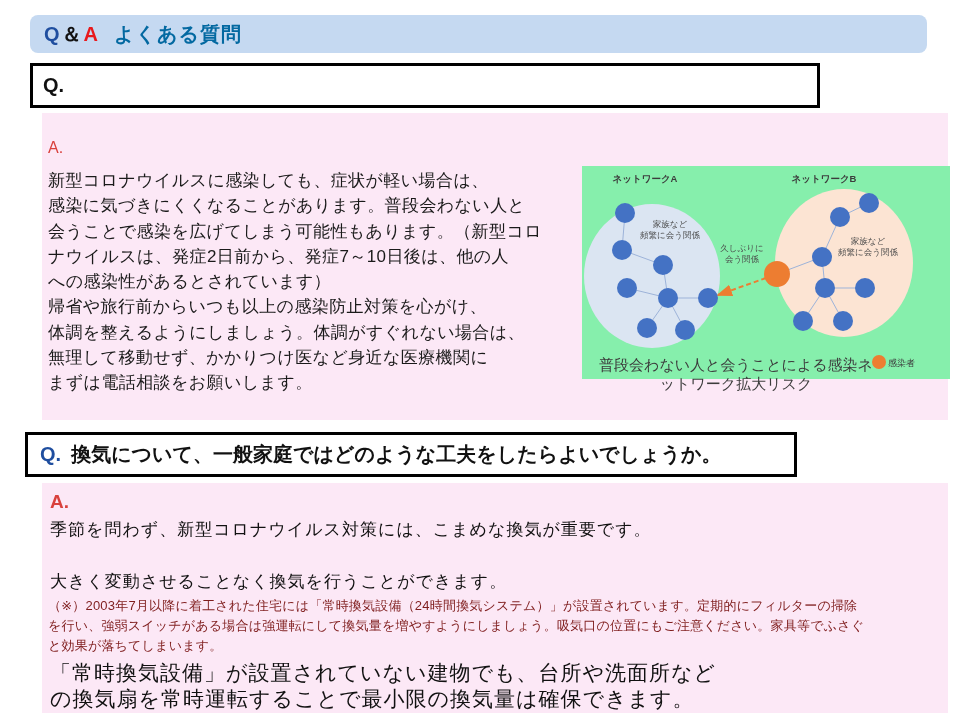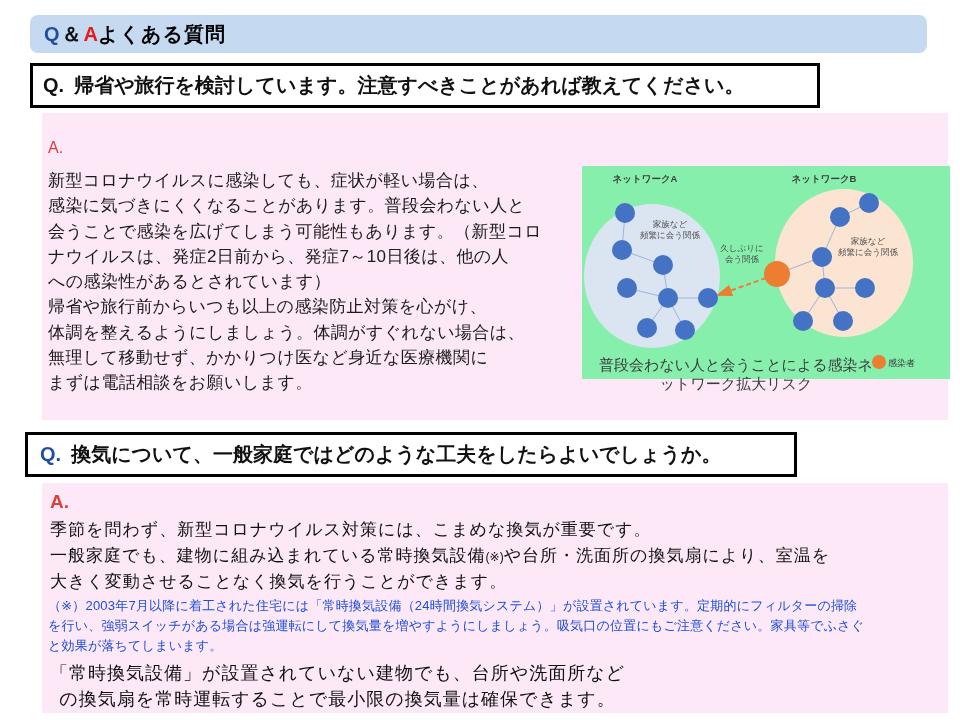--- a/index.html
+++ b/index.html
@@ -11,21 +11,21 @@
 
   
   #header-bar{
     left:30px;top:15px;width:897px;height:38px;background:#c5d9f1;border-radius:8px;
     display:flex;align-items:center;padding-left:14px;box-sizing:border-box;
     font-weight:bold;font-size:20px;
   }
   #header-bar .q-letter{color:#1f4e9f;}
   #header-bar .amp{color:#111;margin:0 2px;}
   #header-bar .a-letter{color:#e8191c;}
-  #header-bar .h-title{color:#000000;letter-spacing:1px;}
+  #header-bar .h-title{color:#0369a1;margin-left:16px;letter-spacing:1px;}
 
   
   .q-box{
     background:#ffffff;border:3px solid #000;box-sizing:border-box;
     display:flex;align-items:center;font-weight:bold;font-size:20px;color:#111;
   }
   #q1-box{left:30px;top:63px;width:790px;height:45px;padding-left:10px;}
   #q2-box{left:25px;top:432px;width:772px;height:45px;padding-left:12px;}
   .q-prefix{margin-right:10px;}
   #q2-box .q-prefix{color:#1f4e9f;}
@@ -59,42 +59,41 @@
   #infected-label{left:306px;top:191px;font-size:9px;color:#3c3c3c;text-align:center;}
 
   
   .a2-line{font-size:17px;letter-spacing:1px;color:#111;white-space:nowrap;}
   #a2-line1{left:8px;top:35px;}
   #a2-line2{left:8px;top:61px;}
   #a2-line2 .small-mark{font-size:12px;letter-spacing:0;}
   #a2-line3{left:8px;top:87px;}
   #a2-note{
     left:6px;top:113px;width:898px;font-size:13px;line-height:20px;
-    letter-spacing:0.2px;white-space:pre-line;color:#1d4ed8;
+    letter-spacing:0.2px;white-space:pre-line;color:#7f1d1d;
   }
   #a2-closing{
-    left:8px;top:177px;font-size:18px;line-height:26px;letter-spacing:1px;
-    white-space:pre-line;color:#111;text-align:center;
+    left:8px;top:177px;font-size:21px;line-height:26px;letter-spacing:1px;
+    white-space:pre-line;color:#111;
   }
 </style>
 </head>
 <body>
 
 <div id="slide">
 
   <div class="abs" id="header-bar">
     <span class="q-letter">Q</span>
     <span class="amp">＆</span>
     <span class="a-letter">A</span>
     <span class="h-title">よくある質問</span>
   </div>
 
   <div class="abs q-box" id="q1-box">
     <span class="q-prefix">Q.</span>
-    <span>帰省や旅行を検討しています。注意すべきことがあれば教えてください。</span>
   </div>
 
   <div class="abs a-panel" id="answer1-panel">
     <div class="abs a-label" id="answer1-label">A.</div>
     <div class="abs" id="answer1-body">新型コロナウイルスに感染しても、症状が軽い場合は、
 感染に気づきにくくなることがあります。普段会わない人と
 会うことで感染を広げてしまう可能性もあります。（新型コロ
 ナウイルスは、発症2日前から、発症7～10日後は、他の人
 への感染性があるとされています）
 帰省や旅行前からいつも以上の感染防止対策を心がけ、
@@ -173,23 +172,20 @@
   </div>
 
   <div class="abs q-box" id="q2-box">
     <span class="q-prefix">Q.</span>
     <span>換気について、一般家庭ではどのような工夫をしたらよいでしょうか。</span>
   </div>
 
   <div class="abs a-panel" id="answer2-panel">
     <div class="abs a-label" id="answer2-label">A.</div>
     <div class="abs a2-line" id="a2-line1">季節を問わず、新型コロナウイルス対策には、こまめな換気が重要です。</div>
-    <div class="abs a2-line" id="a2-line2">
-      <span>一般家庭でも、建物に組み込まれている常時換気設備</span><span class="small-mark">(※)</span><span>や台所・洗面所の換気扇により、室温を</span>
-    </div>
     <div class="abs a2-line" id="a2-line3">大きく変動させることなく換気を行うことができます。</div>
     <div class="abs" id="a2-note">（※）2003年7月以降に着工された住宅には「常時換気設備（24時間換気システム）」が設置されています。定期的にフィルターの掃除
 を行い、強弱スイッチがある場合は強運転にして換気量を増やすようにしましょう。吸気口の位置にもご注意ください。家具等でふさぐ
 と効果が落ちてしまいます。</div>
     <div class="abs" id="a2-closing">「常時換気設備」が設置されていない建物でも、台所や洗面所など
 の換気扇を常時運転することで最小限の換気量は確保できます。</div>
   </div>
 
 </div>
 

